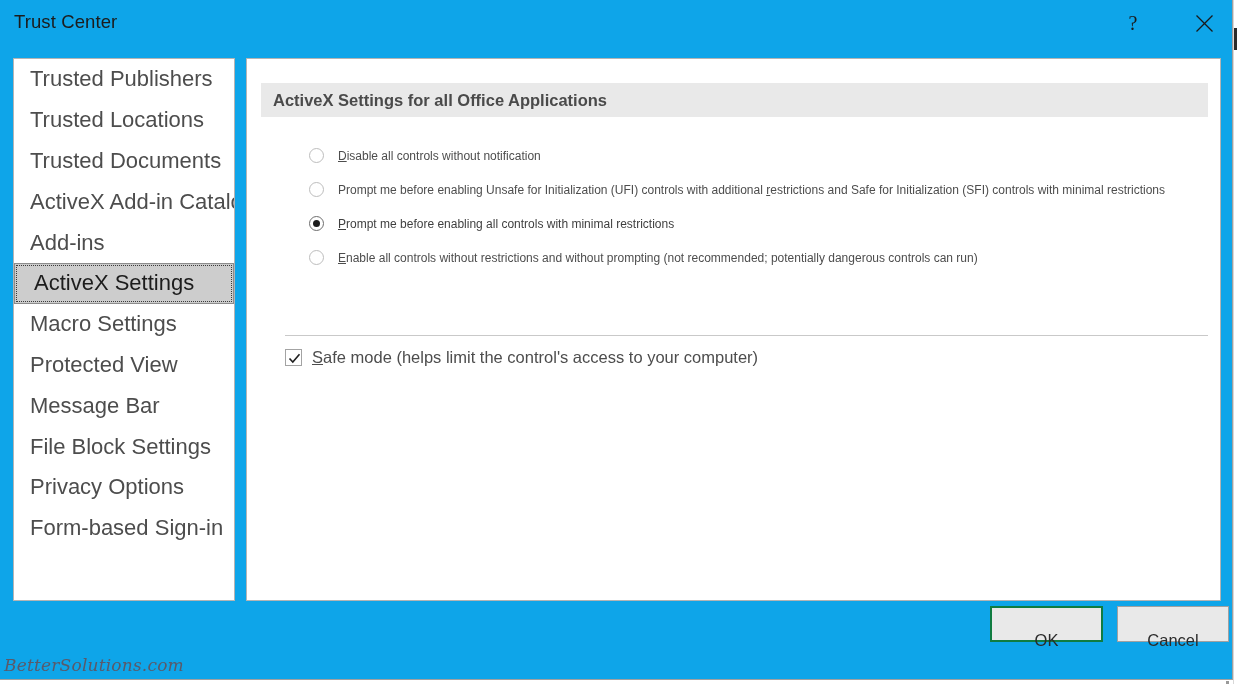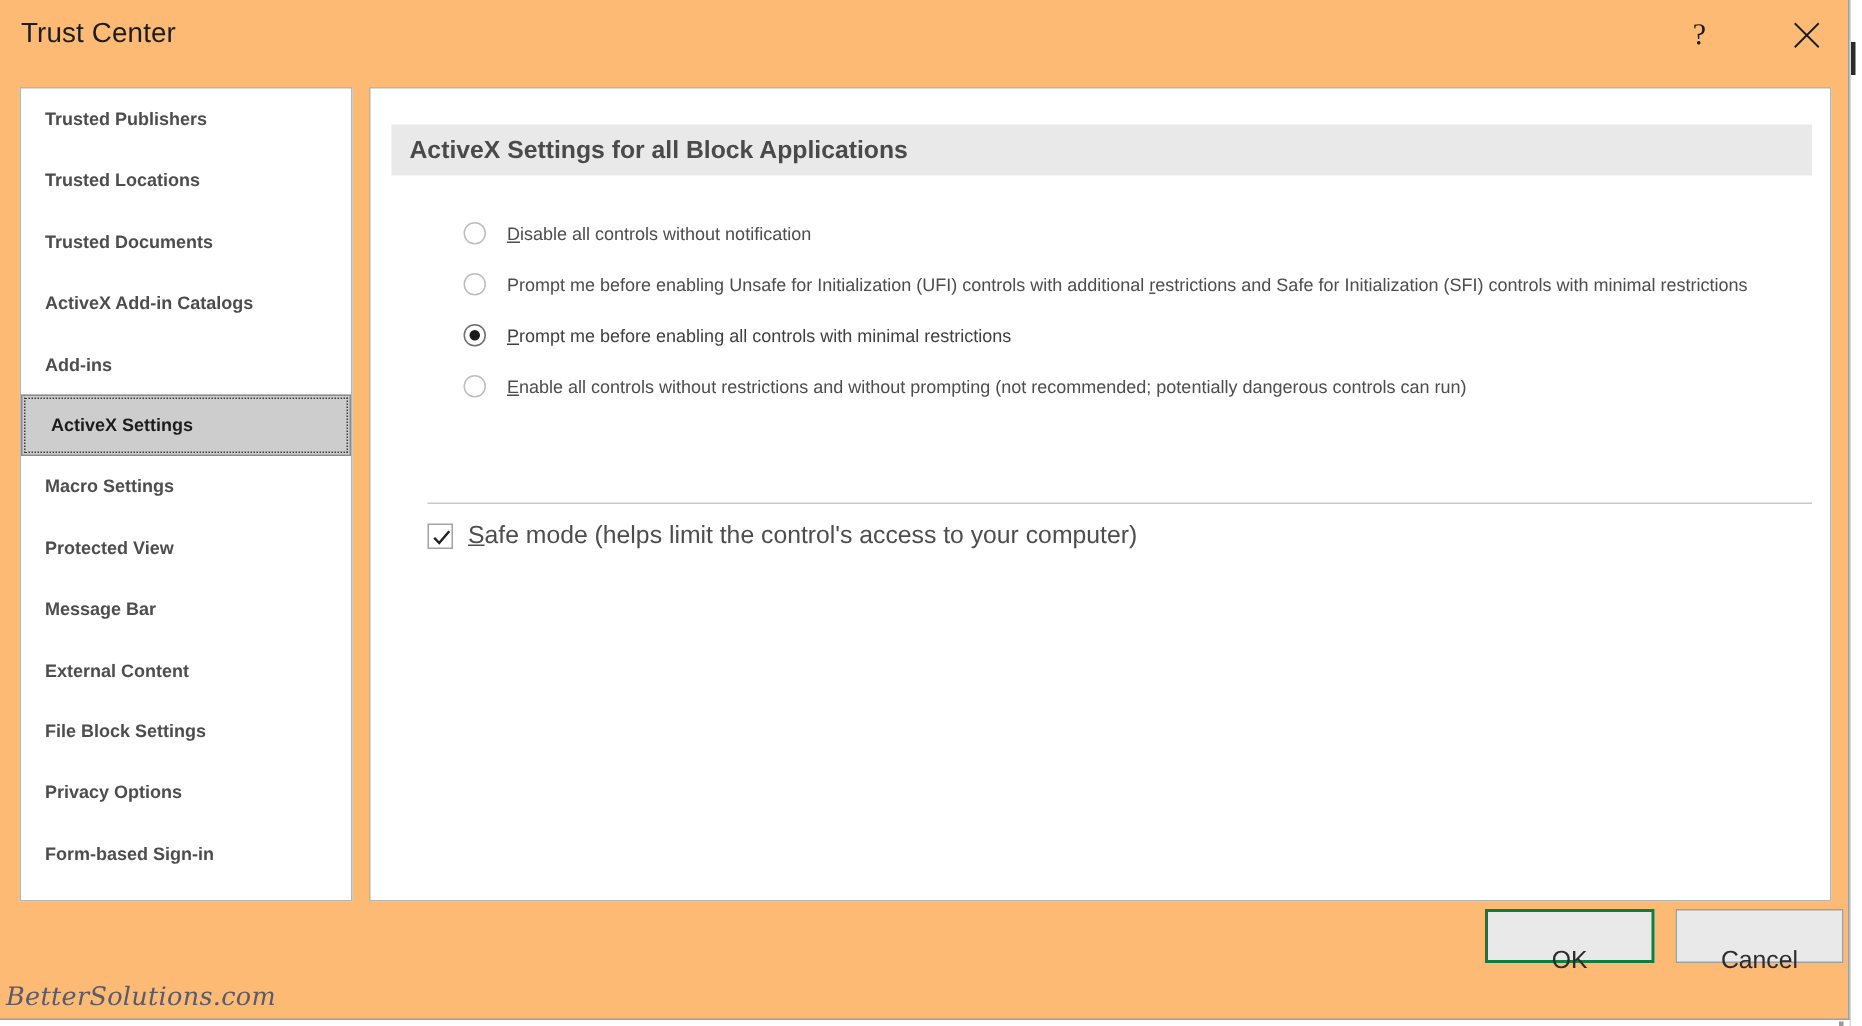--- a/index.html
+++ b/index.html
@@ -40,21 +40,21 @@
     background: #2b2b2b;
   }
 
   
   .dialog {
     position: absolute;
     left: 0px;
     top: 0px;
     width: 1233px;
     height: 680px;
-    background: #fdba74;
+    background: #0ea5e9;
     border: 1px solid #a0a0a0;
     border-top: none;
     border-left: none;
     box-sizing: border-box;
   }
 
   
   .titlebar {
     position: absolute;
     left: 0; top: 0;
@@ -112,26 +112,25 @@
     background: #ffffff;
     border: 1px solid #b4b4b4;
     box-sizing: border-box;
     overflow: hidden;
   }
   .side-item {
     height: 40.8px;
     display: flex;
     align-items: center;
     padding-left: 16px;
-    font-size: 12px;
+    font-size: 22px;
     color: #4d4d4d;
     box-sizing: border-box;
     cursor: default;
     white-space: nowrap;
-    font-weight: bold;
   }
   .side-item.selected {
     background: #cdcdcd;
     color: #1c1c1c;
     border: 1px solid #8c8c8c;
     outline: 1px dotted #3a3a3a;
     outline-offset: -3px;
     padding-left: 19px;
   }
 
@@ -362,37 +361,34 @@
           <div class="side-item">
             <span>Macro Settings</span>
           </div>
           <div class="side-item">
             <span>Protected View</span>
           </div>
           <div class="side-item">
             <span>Message Bar</span>
           </div>
           <div class="side-item">
-            <span>External Content</span>
-          </div>
-          <div class="side-item">
             <span>File Block Settings</span>
           </div>
           <div class="side-item">
             <span>Privacy Options</span>
           </div>
           <div class="side-item">
             <span>Form-based Sign-in</span>
           </div>
         </div>
 
       <div class="mainpanel">
 
         <div class="panel-header">
-          <span class="panel-header-text">ActiveX Settings for all Block Applications</span>
+          <span class="panel-header-text">ActiveX Settings for all Office Applications</span>
         </div>
 
         <div class="radio-group">
 
         <div class="radio-row">
               <span class="radio-mark"></span>
               <span class="radio-label"><span></span><span class="acc">D</span><span>isable all controls without notification</span></span>
             </div>
             <div class="radio-row">
               <span class="radio-mark"></span>

